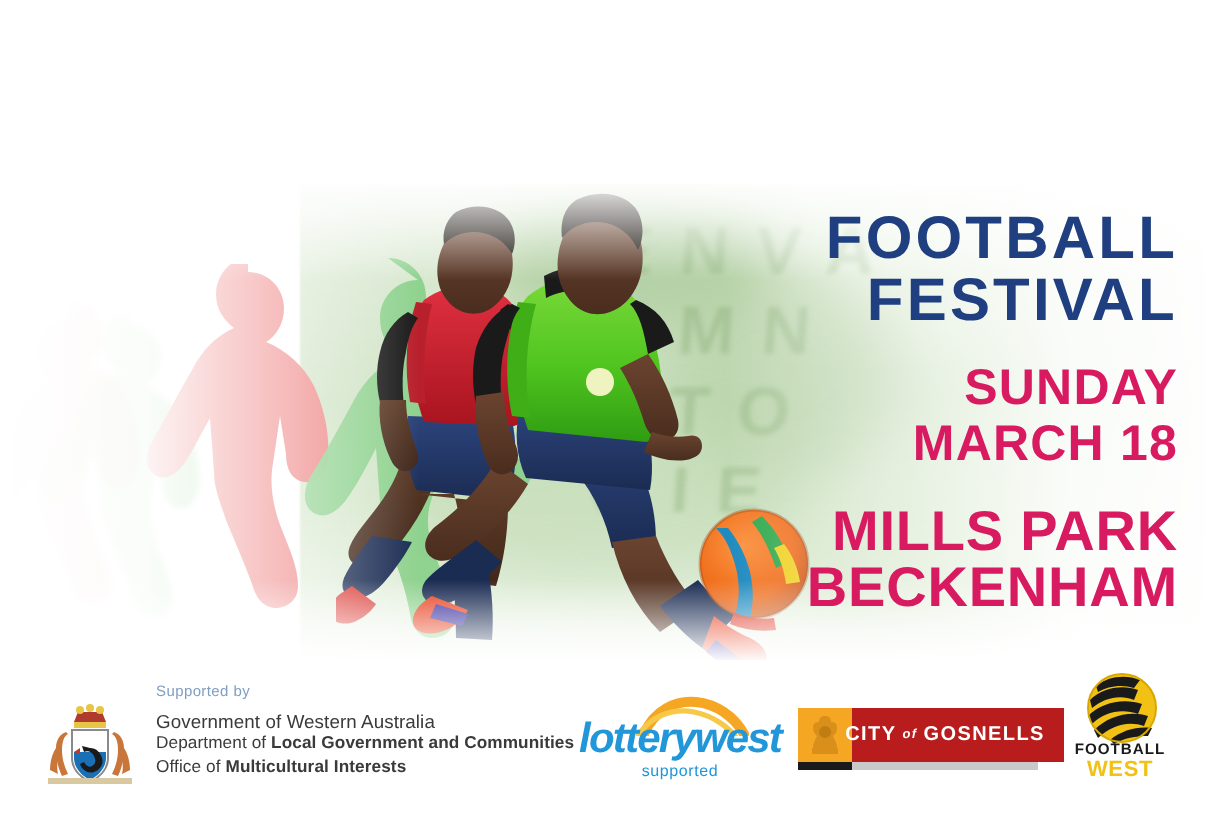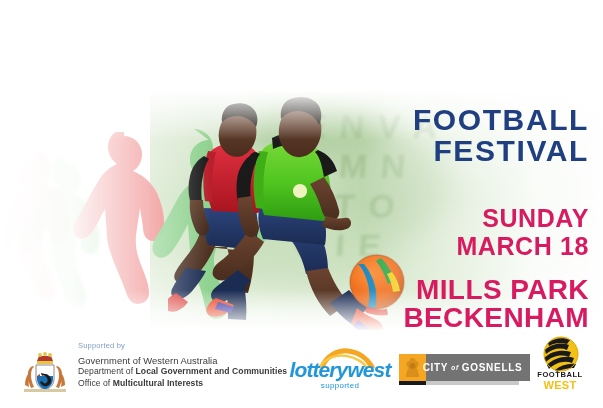--- a/index.html
+++ b/index.html
@@ -109,21 +109,21 @@
   
   .panel{position:absolute;right:14px;top:104px;width:206px;text-align:right;}
   .festival{
     color:#1f3f80;
     font-size:30px;font-weight:bold;
     letter-spacing:1.6px;
     line-height:31px;
     white-space:nowrap;
   }
   .details{
-    margin-top:38px;
+    margin-top:14px;
     color:#d81b60;
     font-size:25px;font-weight:bold;
     letter-spacing:.6px;
     line-height:28px;
     white-space:nowrap;
   }
   .venue{
     margin-top:16px;
     color:#d81b60;
     font-size:28px;font-weight:bold;
@@ -167,21 +167,21 @@
     text-align:center;color:#2196d8;
     font-size:8px;letter-spacing:.3px;
   }
 
   
   .gosnells{position:absolute;left:399px;top:354px;width:120px;height:34px;}
   .gos-crest-box{position:absolute;left:0;top:0;width:27px;height:27px;background:#f5a623;}
   .gos-crest-box svg{position:absolute;left:4px;top:3px;}
   .gos-black{position:absolute;left:0;top:27px;width:27px;height:4px;background:#1a1a1a;}
   .gos-bar{
-    position:absolute;left:27px;top:0;width:104px;height:27px;background:#737373;
+    position:absolute;left:27px;top:0;width:93px;height:27px;background:#b91c1c;padding-left:13px;
   }
   .gos-bar span{
     position:absolute;left:0;top:0;width:93px;height:27px;
     display:flex;align-items:center;justify-content:center;
     color:#ffffff;font-size:10px;font-weight:bold;letter-spacing:.7px;
   }
   .gos-bar .of{font-size:6.5px;font-weight:bold;margin:0 3px;}
   .gos-grey{position:absolute;left:27px;top:27px;width:93px;height:4px;background:#c9c9c9;}
 
   

